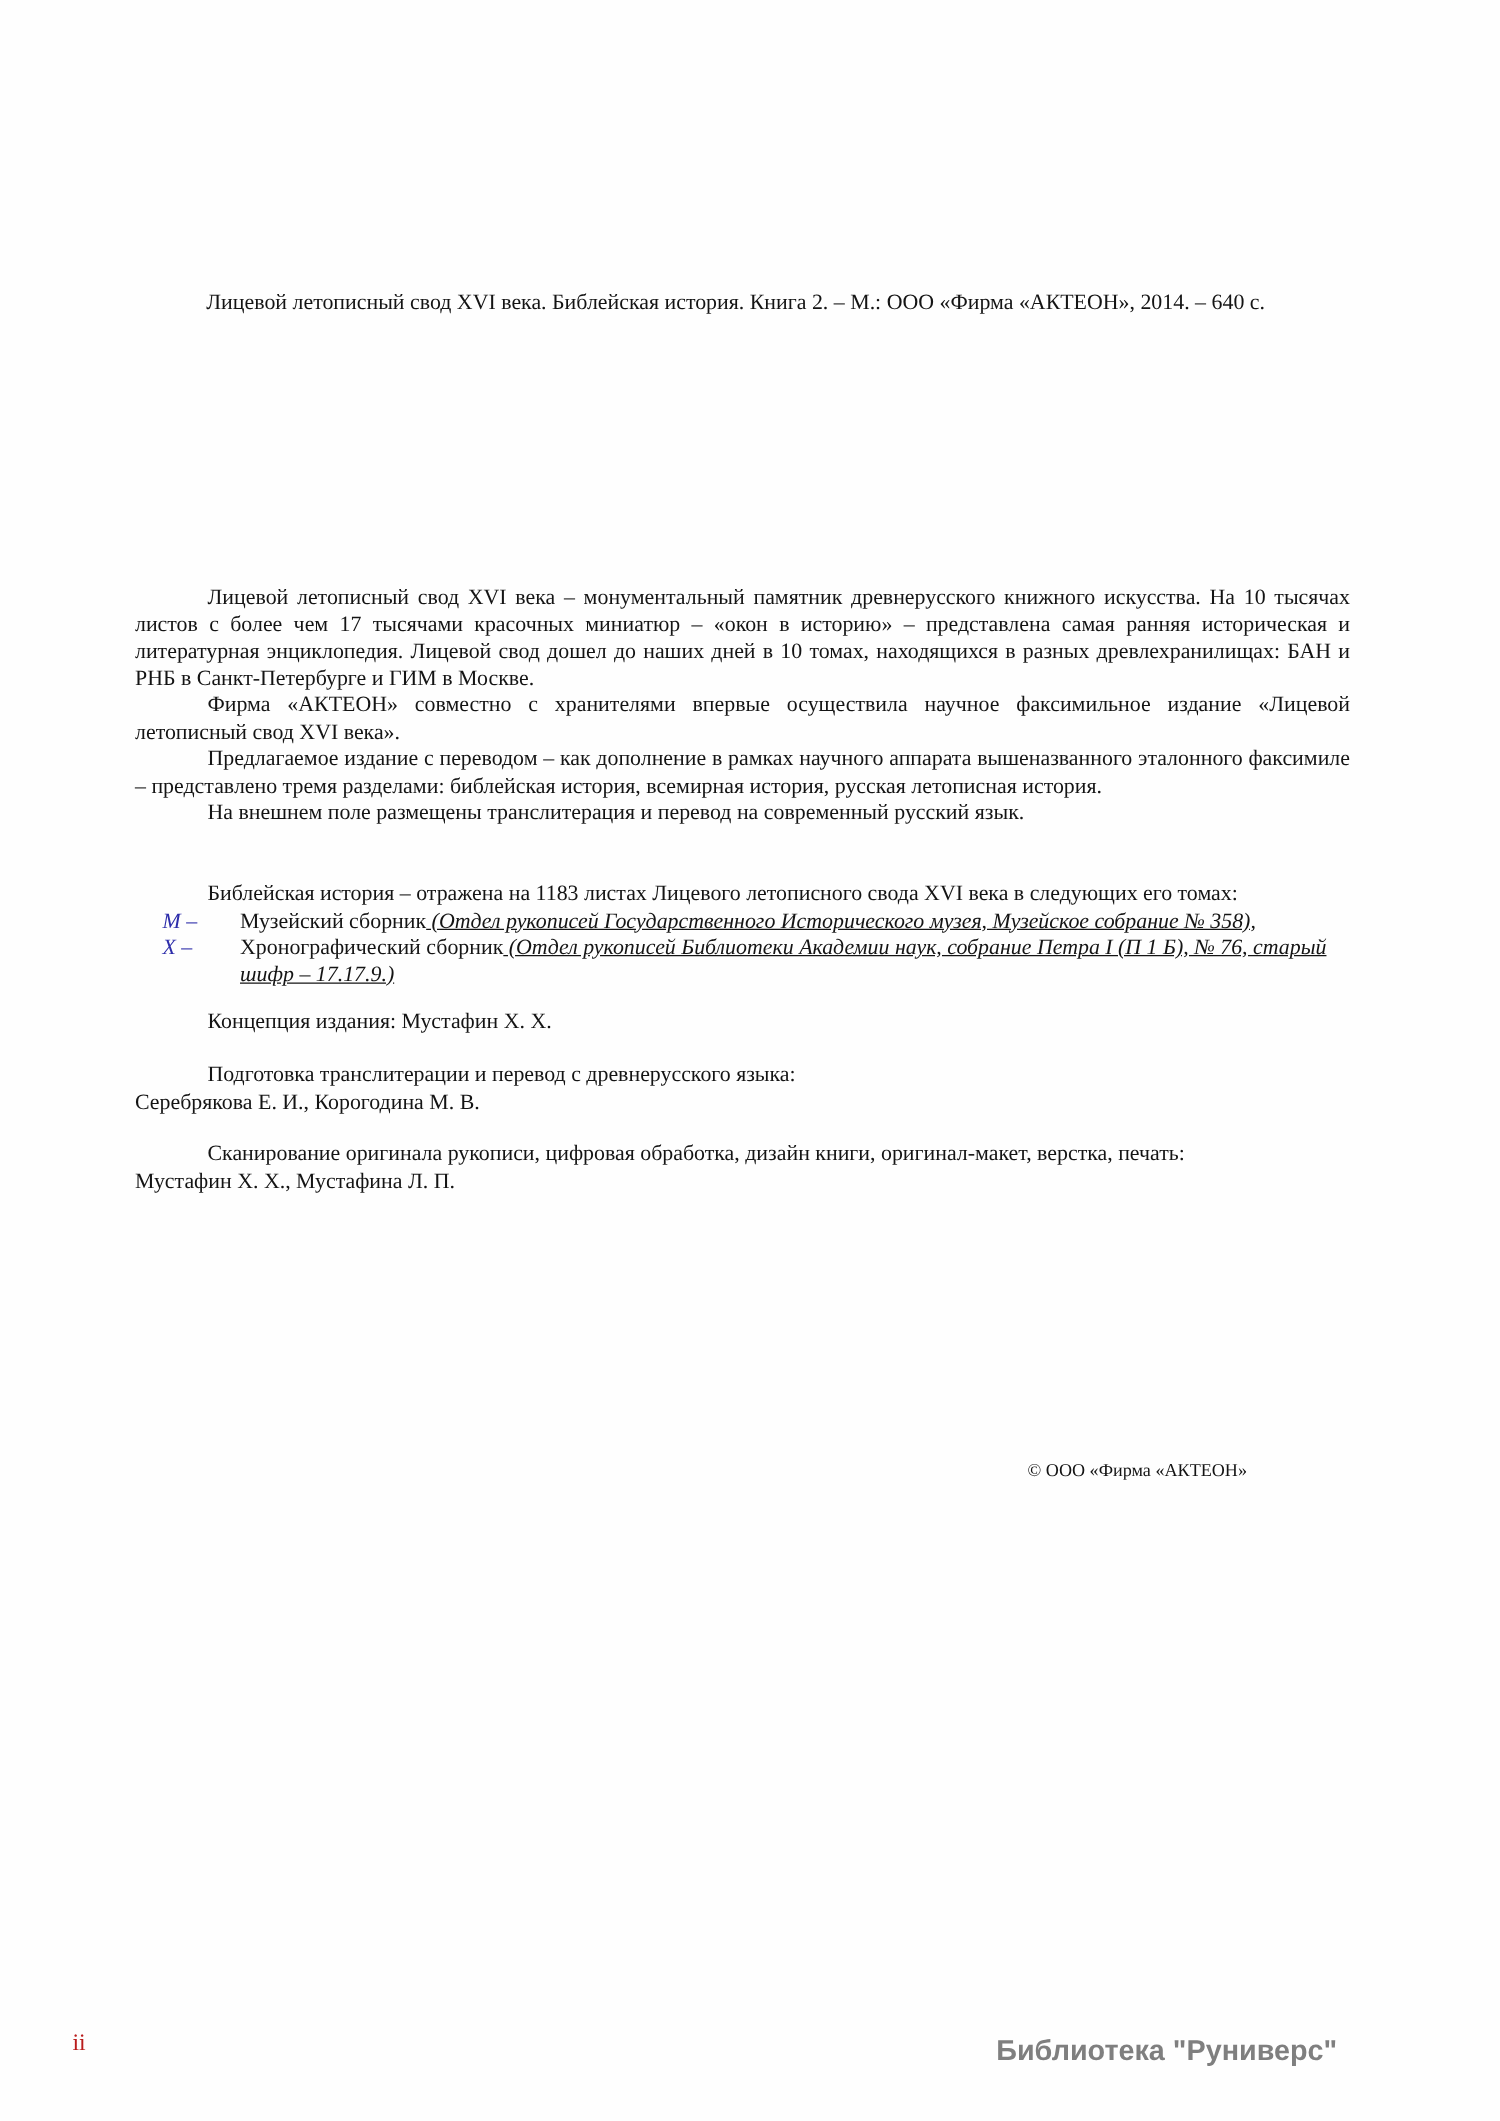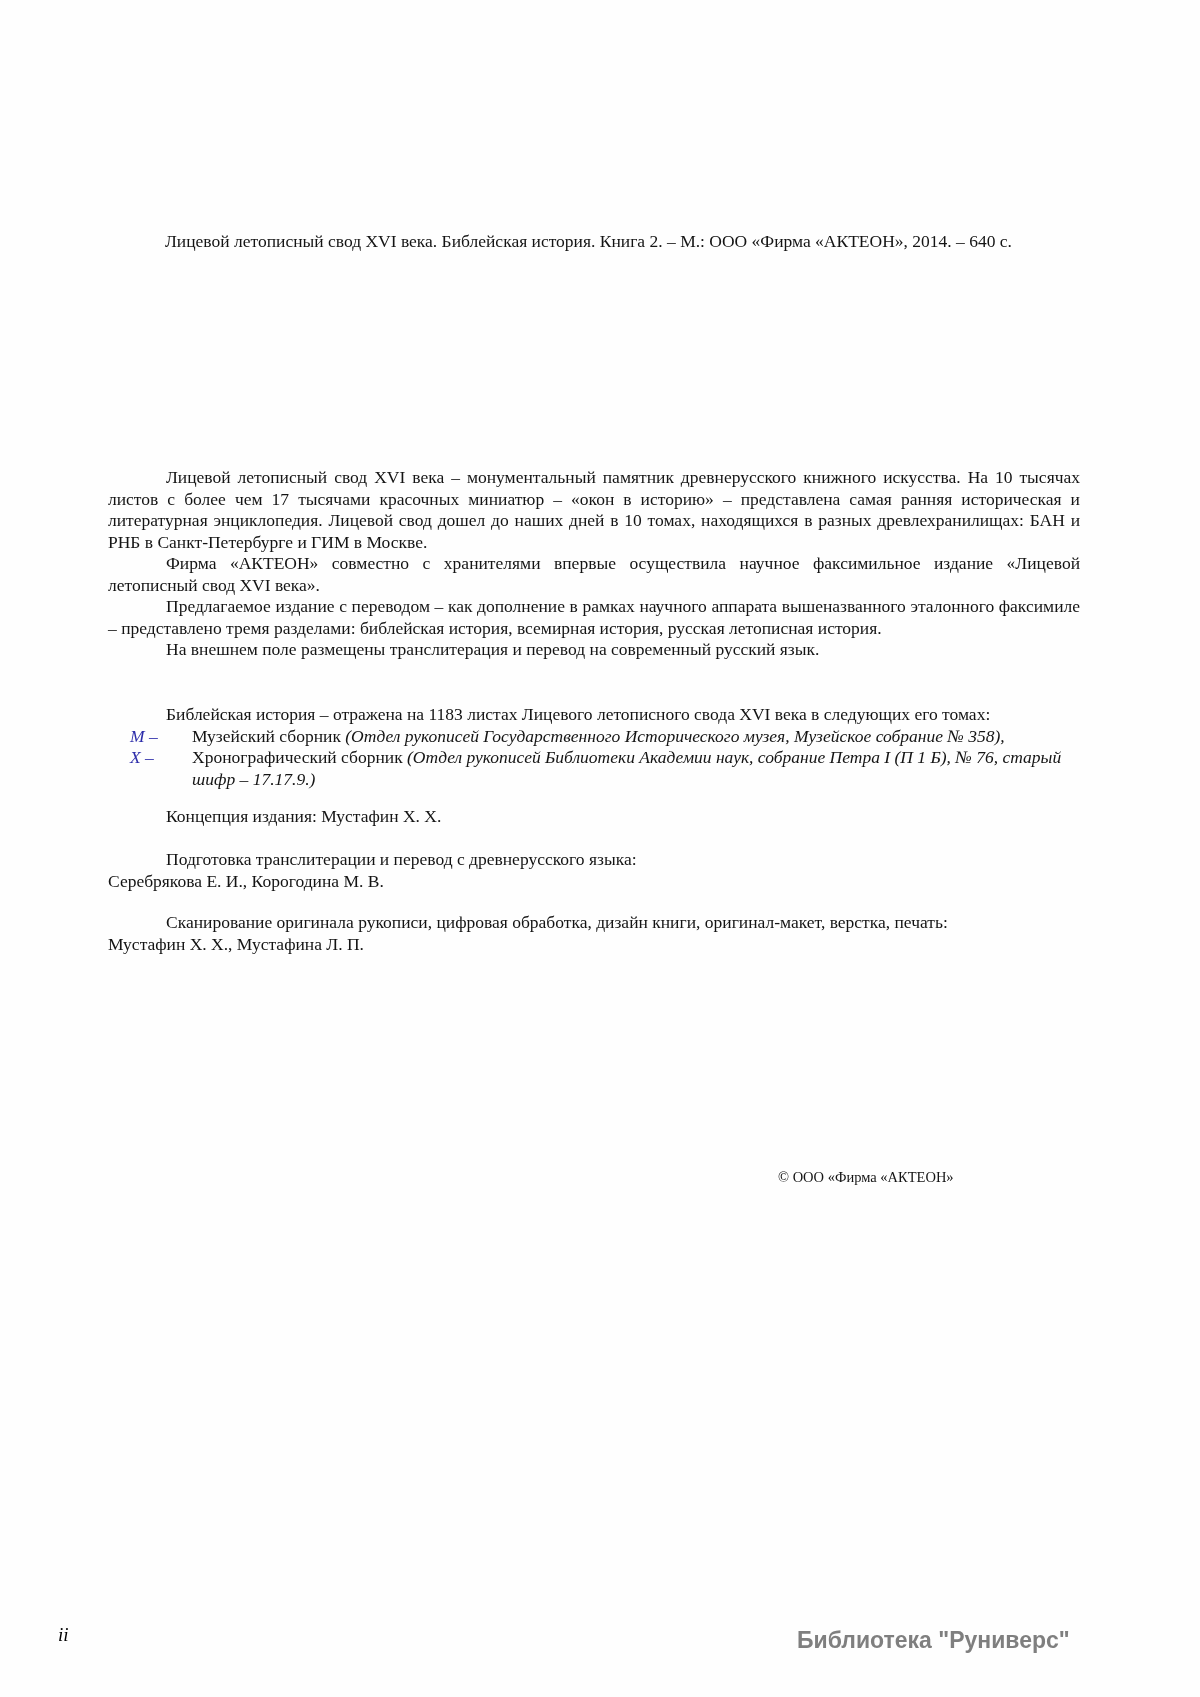--- a/index.html
+++ b/index.html
@@ -47,45 +47,44 @@
     position: relative;
     margin: 0;
     padding-left: 84px;
   }
   .vol-marker {
     position: absolute;
     left: 22px; top: 0;
     font-style: italic;
     color: #2d2daa;
   }
-  .vol-note { font-style: italic; }
+  .vol-note { font-style: italic; text-decoration: underline; }
   .credit {
     position: absolute;
     left: 108px;
     width: 972px;
     font-size: 17.5px;
     line-height: 21.5px;
   }
   .credit .lead { margin: 0; text-indent: 58px; }
   .credit .names { margin: 0; }
   .credit-concept  { top: 806px; }
   .credit-translit { top: 849px; }
   .credit-scan     { top: 912px; }
   .copyright {
     position: absolute;
-    left: 778px; top: 1168px;
+    left: 822px; top: 1168px;
     font-size: 14.5px;
     line-height: 18px;
   }
   .footer-page-num {
     position: absolute;
     left: 58px; top: 1624px;
     font-size: 19px;
-    font-style: italic;
-    color: #000000;
+    color: #b91c1c;
   }
   .footer-watermark {
     position: absolute;
     left: 797px; top: 1627px;
     font-family: "Liberation Sans", "DejaVu Sans", sans-serif;
     font-weight: bold;
     font-size: 23px;
     color: #7f7f7f;
   }
 </style>

